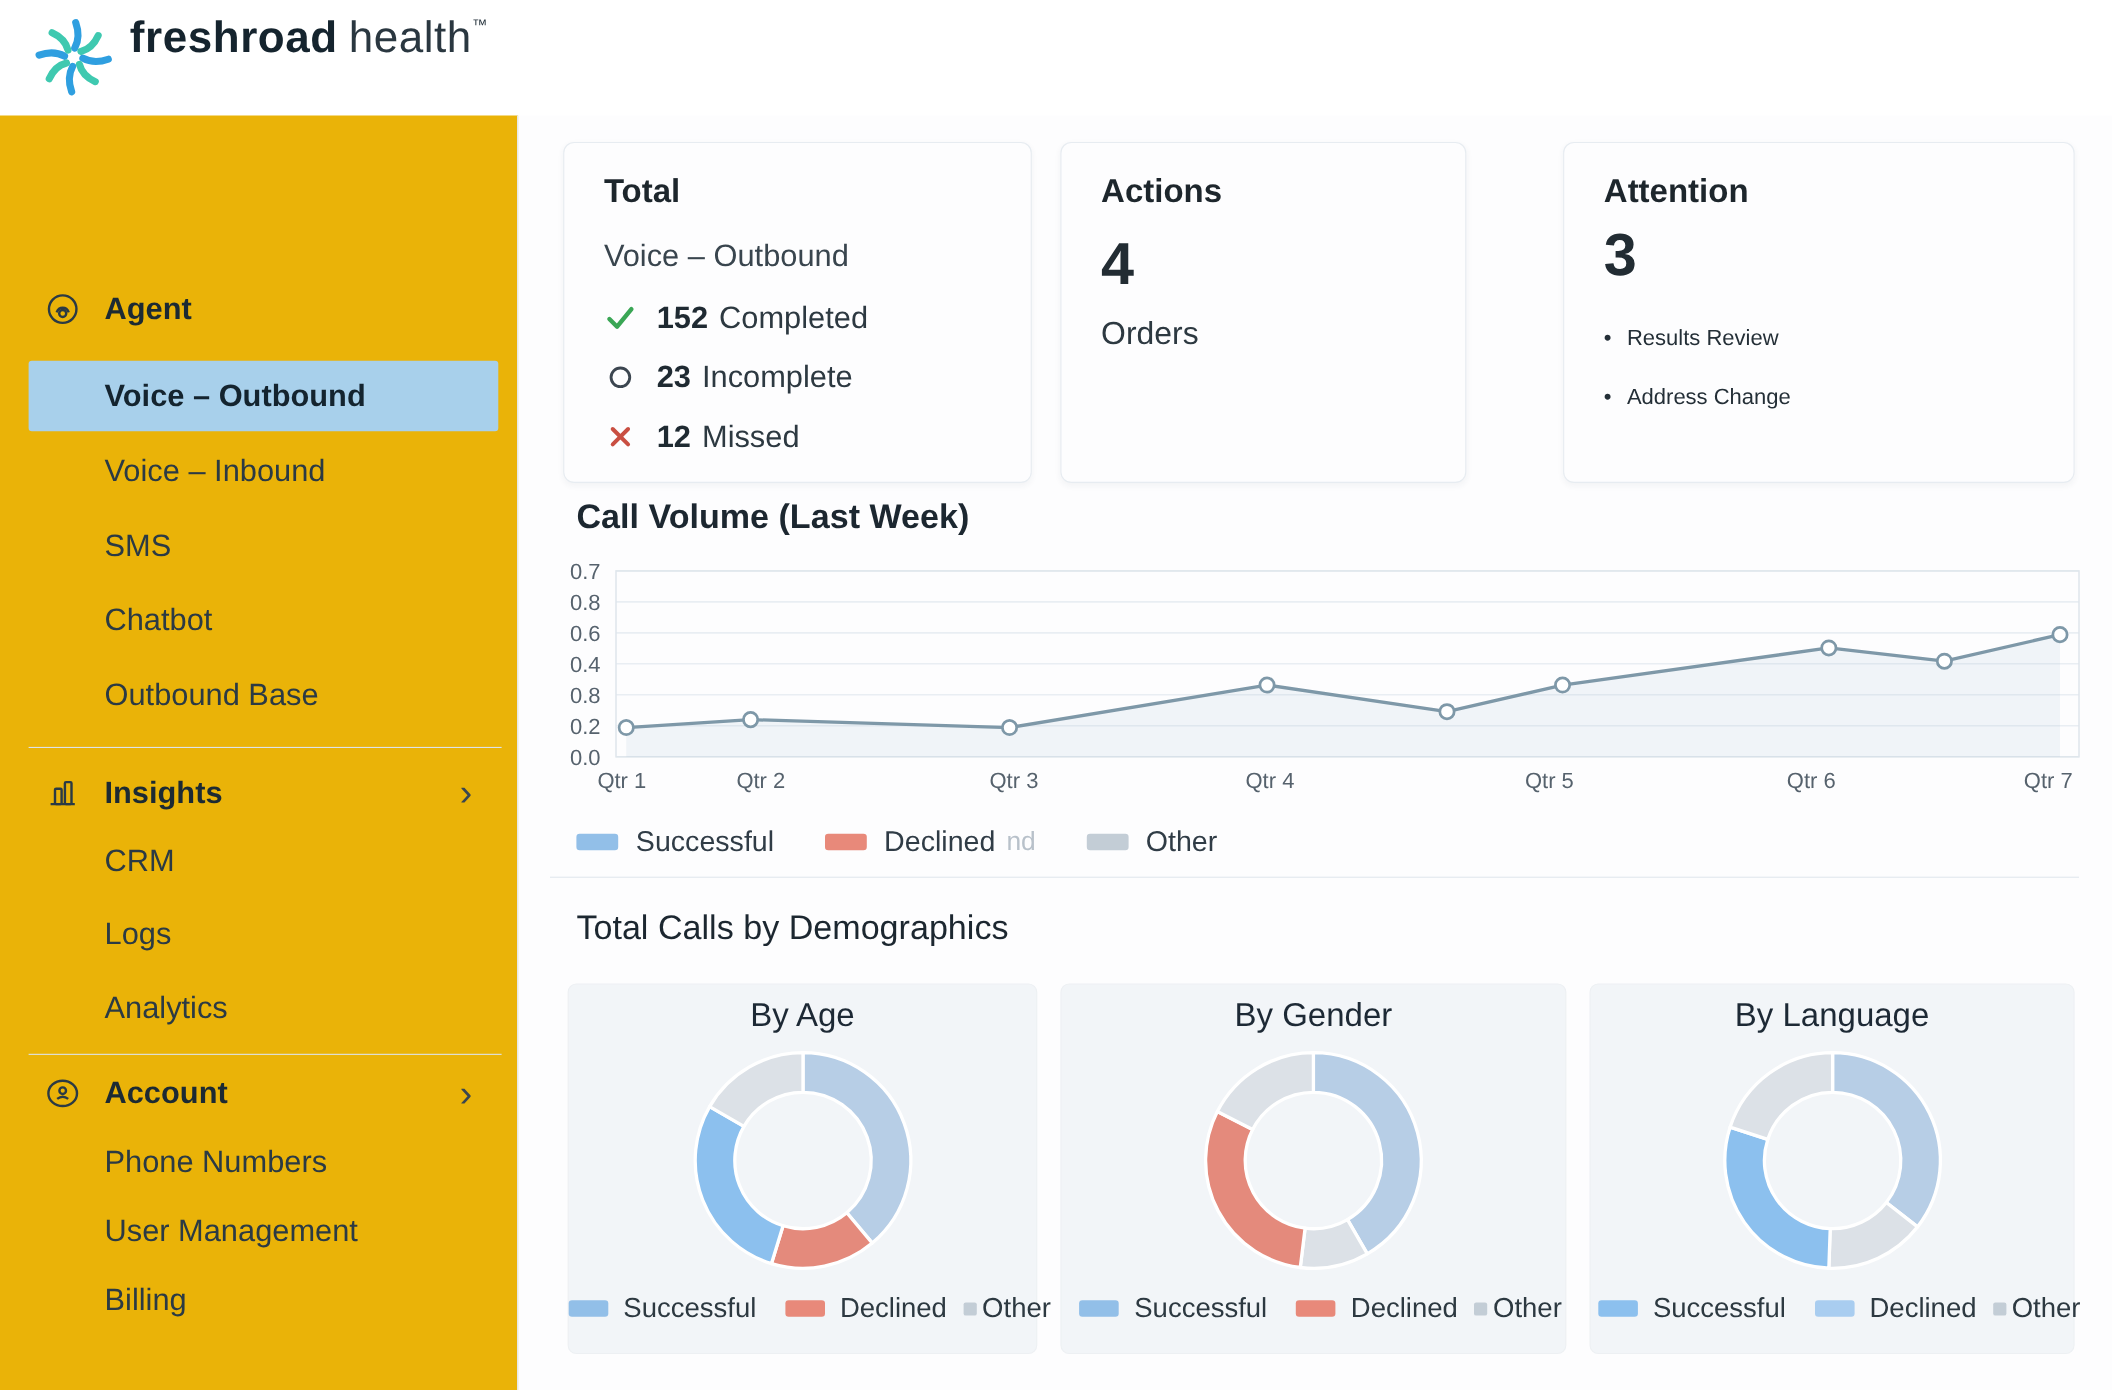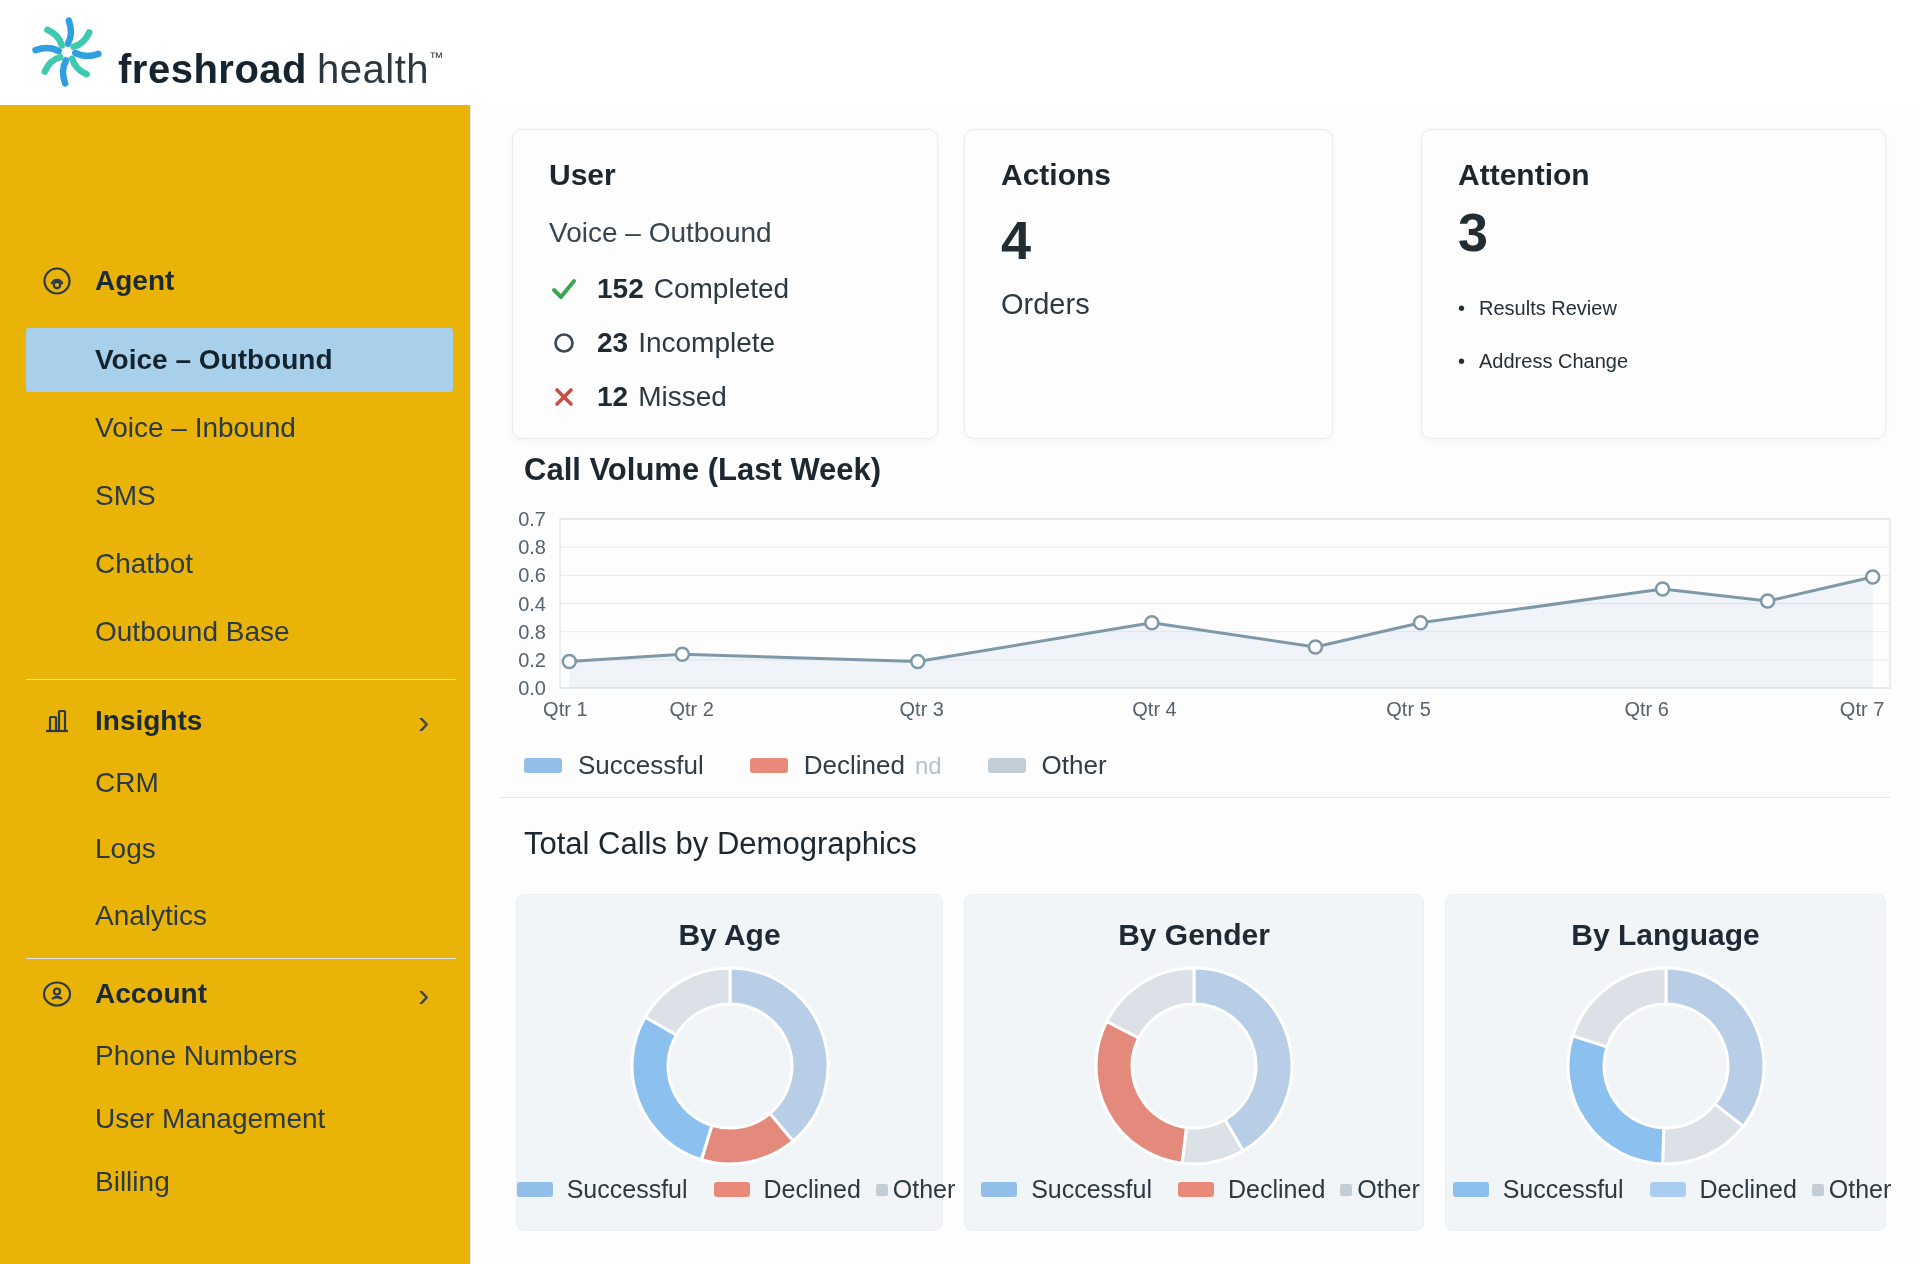--- a/index.html
+++ b/index.html
@@ -1,20 +1,20 @@
 <!DOCTYPE html>
 <html><head>
 <meta charset="utf-8">
 <style>
   html,body{margin:0;padding:0;background:#fff;}
   .app{position:relative;width:1920px;height:1264px;background:#fdfdfe;overflow:hidden;
        font-family:"Liberation Sans",sans-serif;color:#263038;}
   
   .header{position:absolute;left:0;top:0;width:1920px;height:105px;background:#fff;}
-  .logo{position:absolute;left:30px;top:12px;display:flex;align-items:flex-end;gap:14px;}
+  .logo{position:absolute;left:30px;top:12px;display:flex;align-items:flex-start;gap:14px;}
   .logo svg{width:74px;height:80px;}
   .brand{font-size:40px;letter-spacing:.5px;}
   .brand .b1{font-weight:700;color:#15242e;}
   .brand .b2{font-weight:300;color:#2a3740;margin-left:10px;}
   .brand .tm{font-size:14px;vertical-align:top;position:relative;top:2px;color:#2a3740;}
   
   .sidebar{position:absolute;left:0;top:105px;width:470px;height:1159px;background:#eab308;border-right:1px solid #e3e8ed;}
   .srow{position:absolute;left:0;width:470px;height:56px;display:flex;align-items:center;font-size:28px;color:#2b3a44;cursor:default;}
   .srow .txt{margin-left:95px;white-space:nowrap;}
   .srow.hdr .txt{font-weight:700;color:#1c2a33;}
@@ -40,21 +40,21 @@
   
   .chart-title{position:absolute;left:524px;top:452px;font-size:31px;font-weight:700;color:#1c2730;}
   .legend{position:absolute;display:flex;align-items:center;font-size:26px;color:#303c46;}
   .legend .sw{width:38px;height:15px;border-radius:3px;margin-right:16px;}
   .legend .item{display:flex;align-items:center;margin-right:46px;}
   .legend .ghost{color:#b8c1ca;font-size:24px;margin-left:10px;}
   .hr{position:absolute;left:500px;top:797px;width:1390px;height:1px;background:#e2e8ee;}
   .section-title{position:absolute;left:524px;top:826px;font-size:31px;font-weight:400;color:#1c2730;}
   
   .panel{position:absolute;top:894px;height:337px;background:#f2f5f8;border:1px solid #edf0f3;border-radius:8px;box-sizing:border-box;}
-  .ptitle{text-align:center;font-size:30px;font-weight:700;color:#1d2935;margin-top:23px;}
+  .ptitle{text-align:center;font-size:30px;font-weight:400;color:#1d2935;margin-top:12px;}
   .panel svg{display:block;margin:4px auto 0;}
   .plegend{position:absolute;left:0;right:0;bottom:26px;display:flex;justify-content:center;align-items:center;font-size:25px;color:#2d3941;}
   .plegend .sw{width:36px;height:15px;border-radius:3px;margin-right:14px;}
   .plegend .sw.tiny{width:12px;height:12px;border-radius:2px;margin-right:5px;}
   .plegend .item{display:flex;align-items:center;margin:0 13px;}
 </style>
 </head>
 <body>
 
 <div class="app">
@@ -145,21 +145,21 @@
     </div>
     <div class="srow" style="top:986px">
       <span class="txt">User Management</span>
     </div>
     <div class="srow" style="top:1049px">
       <span class="txt">Billing</span>
     </div>
   </div>
 
   <div class="card" style="left:512px;width:426px">
-    <div class="ctitle">User</div>
+    <div class="ctitle">Total</div>
     <div class="csub">Voice – Outbound</div>
     <div class="clist">
       <div class="citem">
         <svg class="ic" viewBox="0 0 30 30" fill="none" stroke="#3aa655" stroke-width="4" stroke-linecap="round" stroke-linejoin="round">
             <path d="M5 16 l7 7 L25 7"></path>
           </svg>
         <b>152</b>
         <span>Completed</span>
       </div>
       <div class="citem">

